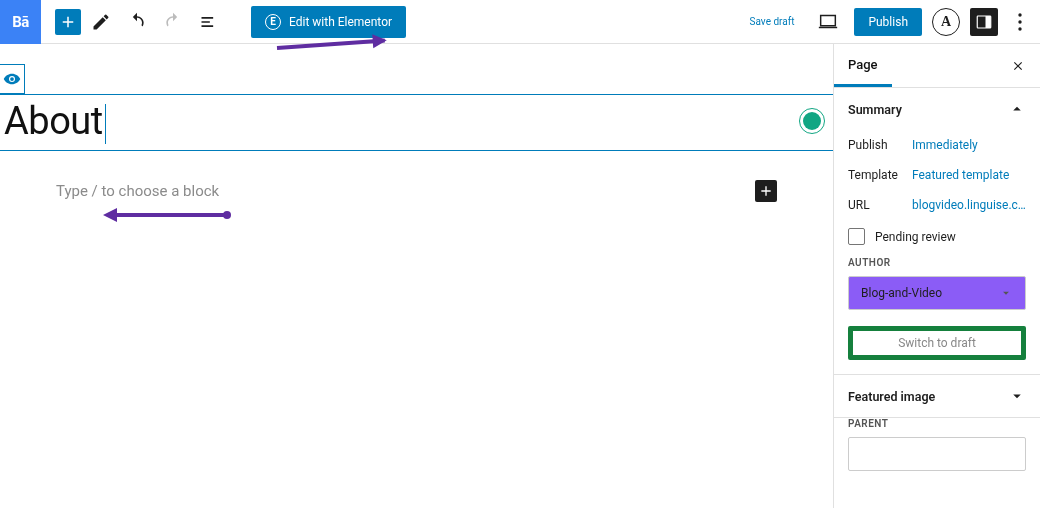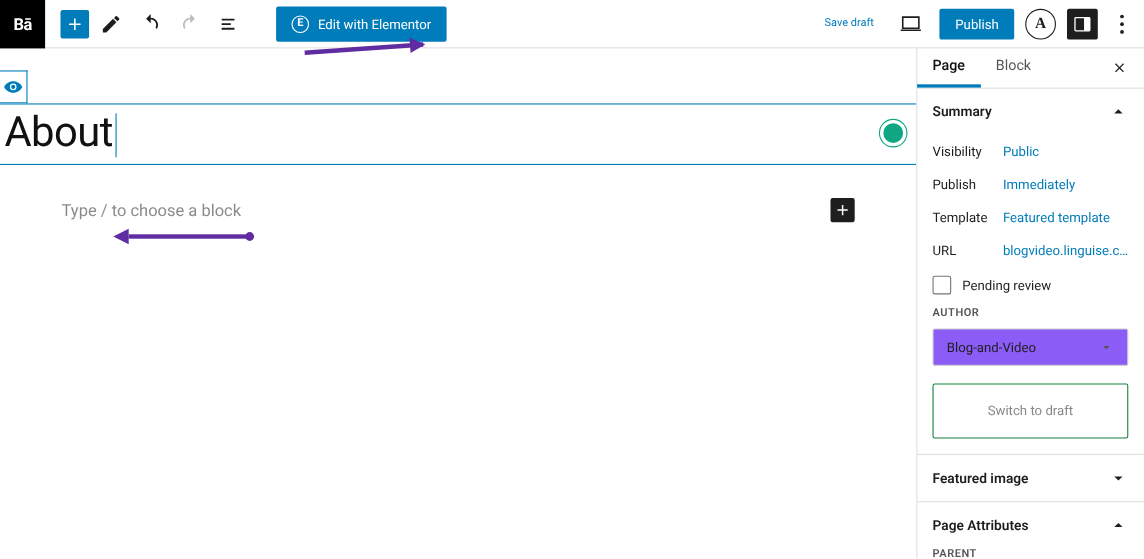--- a/index.html
+++ b/index.html
@@ -1,18 +1,18 @@
 <!DOCTYPE html>
 <html><head>
 <meta charset="utf-8">
 <style>
   * { box-sizing: border-box; margin: 0; padding: 0; }
   body { font-family: -apple-system, BlinkMacSystemFont, "Segoe UI", Roboto, sans-serif; font-size: 13px; color: #1e1e1e; background: #fff; }
   .topbar { display: flex; align-items: center; height: 44px; border-bottom: 1px solid #e0e0e0; padding-right: 8px; position: relative; }
-  .logo { width: 41px; height: 44px; background: #000000; color: #fff; display: flex; align-items: center; justify-content: center; font-weight: 700; font-size: 15px; letter-spacing: -0.5px; }
+  .logo { width: 41px; height: 44px; background: #3b82f6; color: #fff; display: flex; align-items: center; justify-content: center; font-weight: 700; font-size: 15px; letter-spacing: -0.5px; }
   .toolbar-left { display: flex; align-items: center; gap: 4px; margin-left: 14px; }
   .btn-add { width: 26px; height: 26px; background: #007cba; border-radius: 2px; display: flex; align-items: center; justify-content: center; cursor: pointer; }
   .btn-add svg { width: 18px; height: 18px; fill: #fff; }
   .tool-btn { width: 32px; height: 32px; display: flex; align-items: center; justify-content: center; cursor: pointer; border-radius: 2px; color: #1e1e1e; }
   .tool-btn.disabled { color: #bcbcbc; cursor: default; }
   .elementor-btn { display: flex; align-items: center; gap: 8px; background: #007cba; color: #fff; height: 32px; padding: 0 14px; border-radius: 2px; font-size: 12px; cursor: pointer; margin-left: 26px; }
   .elementor-btn .e-icon { width: 16px; height: 16px; border-radius: 50%; border: 1.5px solid #fff; display: flex; align-items: center; justify-content: center; font-weight: 700; font-size: 10px; }
   .topbar-right { margin-left: auto; display: flex; align-items: center; gap: 10px; }
   .save-draft { color: #007cba; font-size: 10px; cursor: pointer; padding: 6px 8px; }
   .icon-btn { width: 32px; height: 32px; display: flex; align-items: center; justify-content: center; cursor: pointer; border-radius: 2px; }
@@ -42,21 +42,21 @@
   .panel-header { display: flex; align-items: center; justify-content: space-between; padding: 12px 14px; cursor: pointer; }
   .panel-header span { font-weight: 600; font-size: 12.5px; }
   .panel-body { padding: 0 14px 14px; }
   .meta-row { display: flex; align-items: center; padding: 8px 0; font-size: 12px; }
   .meta-label { width: 64px; color: #1e1e1e; }
   .meta-value { color: #007cba; cursor: pointer; white-space: nowrap; overflow: hidden; text-overflow: ellipsis; flex: 1; }
   .checkbox-row { display: flex; align-items: center; gap: 10px; padding: 8px 0 12px 0; font-size: 12px; }
   .cb { width: 17px; height: 17px; border: 1px solid #757575; border-radius: 2px; background: #fff; cursor: pointer; }
   .section-label { font-size: 10px; font-weight: 600; letter-spacing: 0.5px; color: #555; text-transform: uppercase; margin-bottom: 8px; }
   .dropdown { width: 100%; height: 34px; border: 1px solid #ccc; border-radius: 2px; display: flex; align-items: center; justify-content: space-between; padding: 0 12px; font-size: 12px; cursor: pointer; background: #8b5cf6; }
-  .switch-btn { width: 100%; height: 50px; border: 1px solid #15803d; border-radius: 2px; display: flex; align-items: center; justify-content: center; font-size: 12px; color: #888; cursor: pointer; margin-top: 16px; background: #fff; }
+  .switch-btn { width: 100%; height: 34px; border: 5px solid #15803d; border-radius: 2px; display: flex; align-items: center; justify-content: center; font-size: 12px; color: #888; cursor: pointer; margin-top: 16px; background: #fff; }
   .parent-dd { width: calc(100% - 28px); height: 34px; border: 1px solid #ccc; border-radius: 2px; margin: 8px 14px 0; position: relative; }
   .arrow1-shaft { position: absolute; left: 277px; top: 46px; width: 108px; height: 4px; background: #5f2da1; transform: rotate(-4deg); transform-origin: left; }
   .arrow1-shaft::before { content: ""; position: absolute; right: -2px; top: -5px; border-left: 14px solid #5f2da1; border-top: 7px solid transparent; border-bottom: 7px solid transparent; }
   .arrow2 { position: absolute; left: 117px; top: 118px; width: 110px; height: 4px; background: #5f2da1; }
   .arrow2::before { content: ""; position: absolute; left: -14px; top: -5px; border-right: 14px solid #5f2da1; border-top: 7px solid transparent; border-bottom: 7px solid transparent; }
   .arrow2::after { content: ""; position: absolute; right: -4px; top: -2px; width: 8px; height: 8px; border-radius: 50%; background: #5f2da1; }
   svg { display: block; }
 </style>
 </head>
 <body>
@@ -141,40 +141,35 @@
         <svg viewBox="0 0 24 24">
             <path d="M11 5h2v6h6v2h-6v6h-2v-6H5v-2h6z"></path>
           </svg>
       </div>
     </div>
   </div>
 
   <div class="sidebar">
     <div class="sidebar-tabs">
       <div class="sidebar-tab active">Page</div>
-      <div class="sidebar-tab">Block</div>
       <div class="close-panel">
         <svg width="14" height="14" viewBox="0 0 24 24">
             <path d="M19 6.41L17.59 5 12 10.59 6.41 5 5 6.41 10.59 12 5 17.59 6.41 19 12 13.41 17.59 19 19 17.59 13.41 12z" fill="#1e1e1e"></path>
           </svg>
       </div>
     </div>
 
     <div class="panel">
       <div class="panel-header">
         <span>Summary</span>
         <svg width="18" height="18" viewBox="0 0 24 24">
             <path d="M7 14l5-5 5 5z" fill="#1e1e1e"></path>
           </svg>
       </div>
       <div class="panel-body">
-        <div class="meta-row">
-          <span class="meta-label">Visibility</span>
-          <span class="meta-value">Public</span>
-        </div>
         <div class="meta-row">
           <span class="meta-label">Publish</span>
           <span class="meta-value">Immediately</span>
         </div>
         <div class="meta-row">
           <span class="meta-label">Template</span>
           <span class="meta-value">Featured template</span>
         </div>
         <div class="meta-row">
           <span class="meta-label">URL</span>
@@ -198,26 +193,20 @@
     <div class="panel">
       <div class="panel-header">
         <span>Featured image</span>
         <svg width="18" height="18" viewBox="0 0 24 24">
             <path d="M7 10l5 5 5-5z" fill="#1e1e1e"></path>
           </svg>
       </div>
     </div>
 
     <div class="panel" style="border-bottom:none;">
-      <div class="panel-header">
-        <span>Page Attributes</span>
-        <svg width="18" height="18" viewBox="0 0 24 24">
-            <path d="M7 14l5-5 5 5z" fill="#1e1e1e"></path>
-          </svg>
-      </div>
       <div style="padding:0 14px 0;">
         <div class="section-label">PARENT</div>
       </div>
       <div class="parent-dd">
         
       </div>
     </div>
   </div>
 </div>
 

